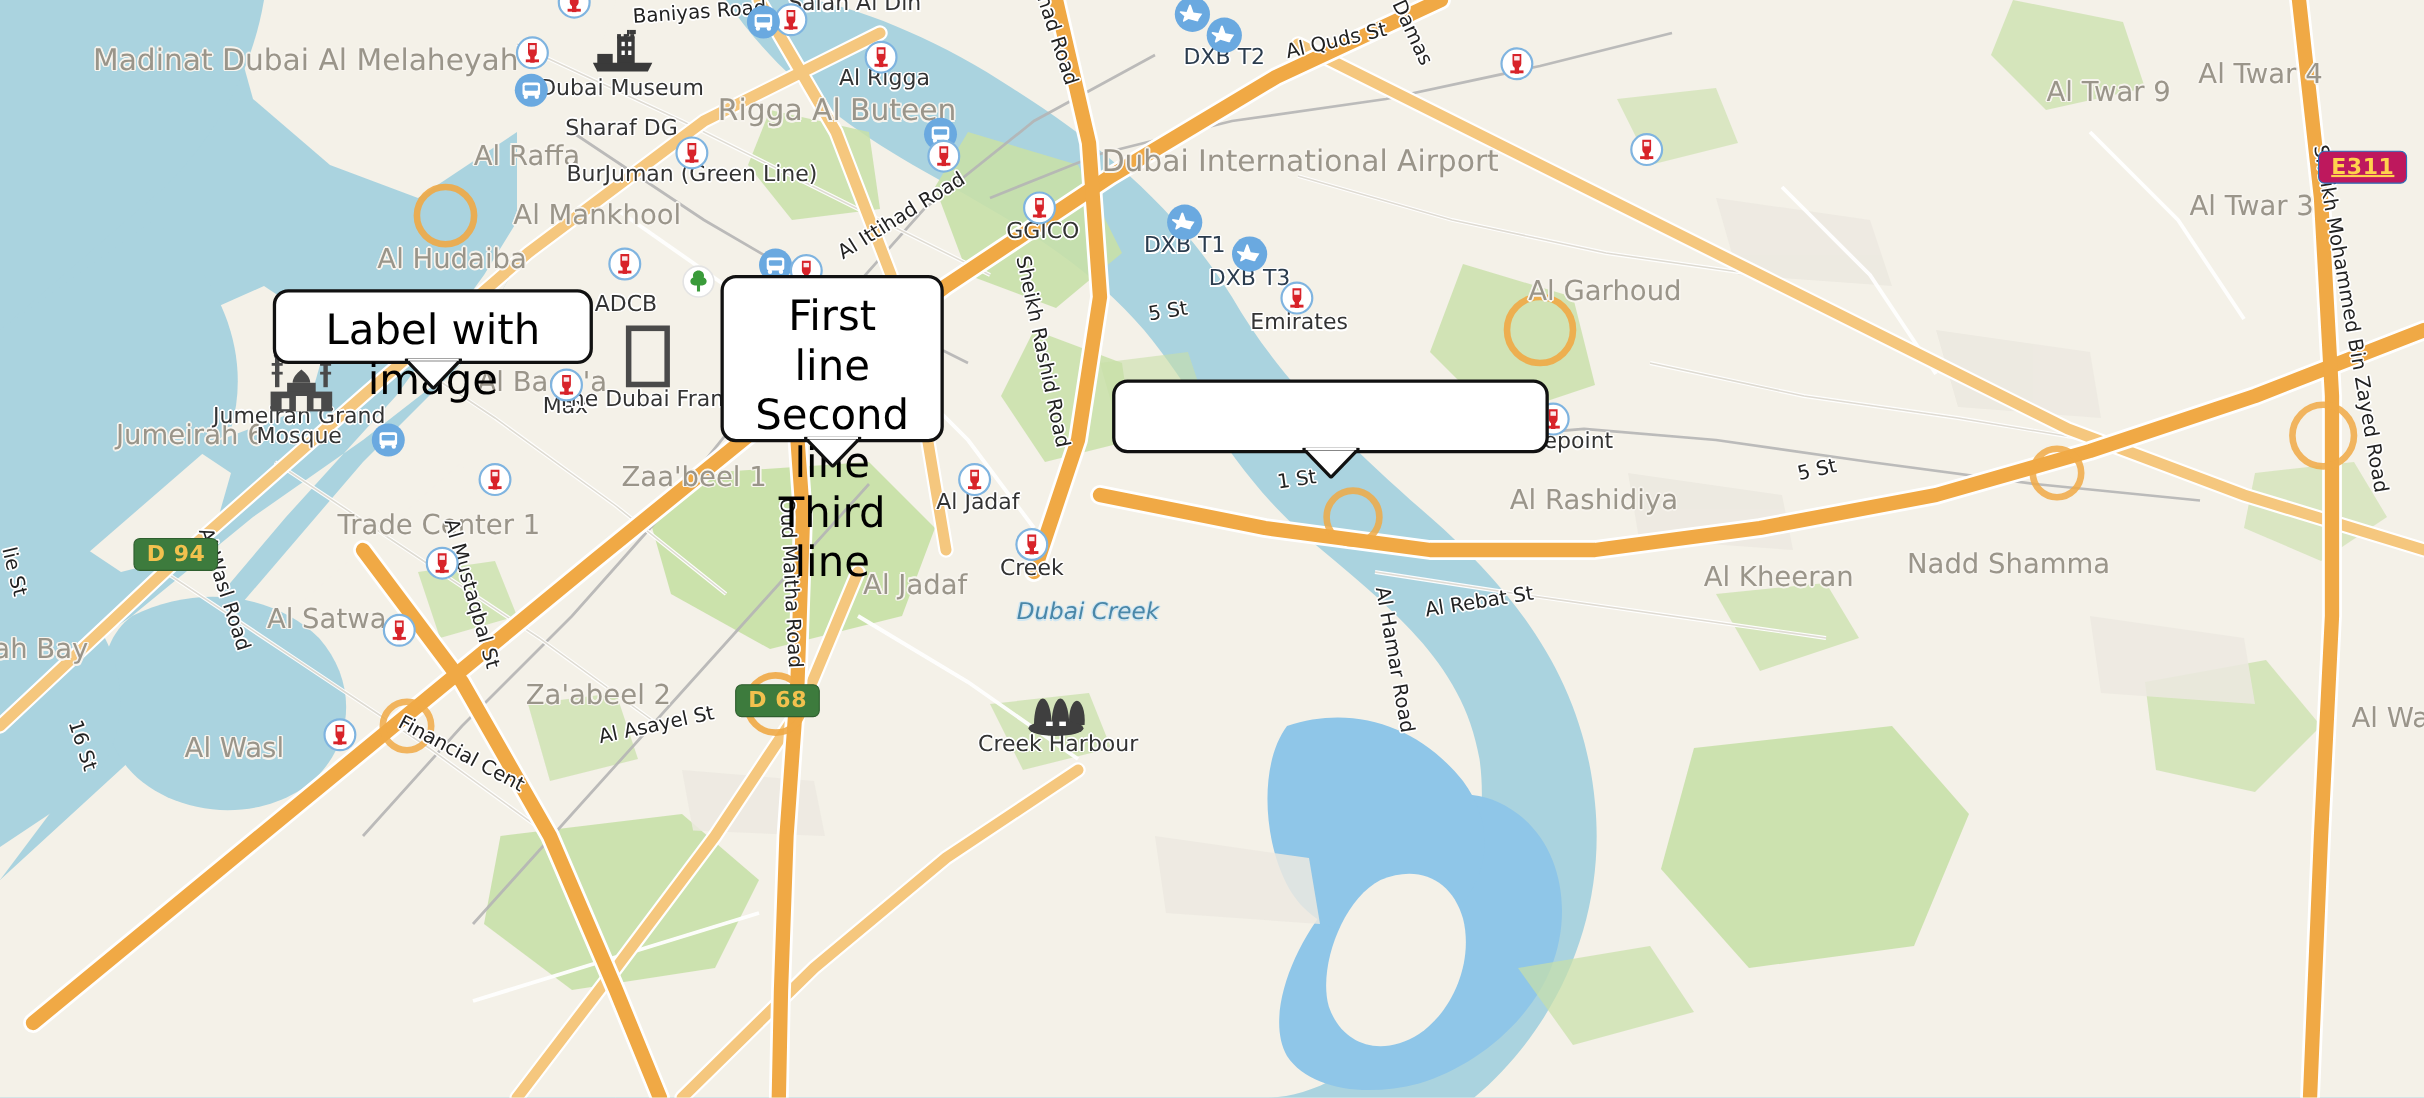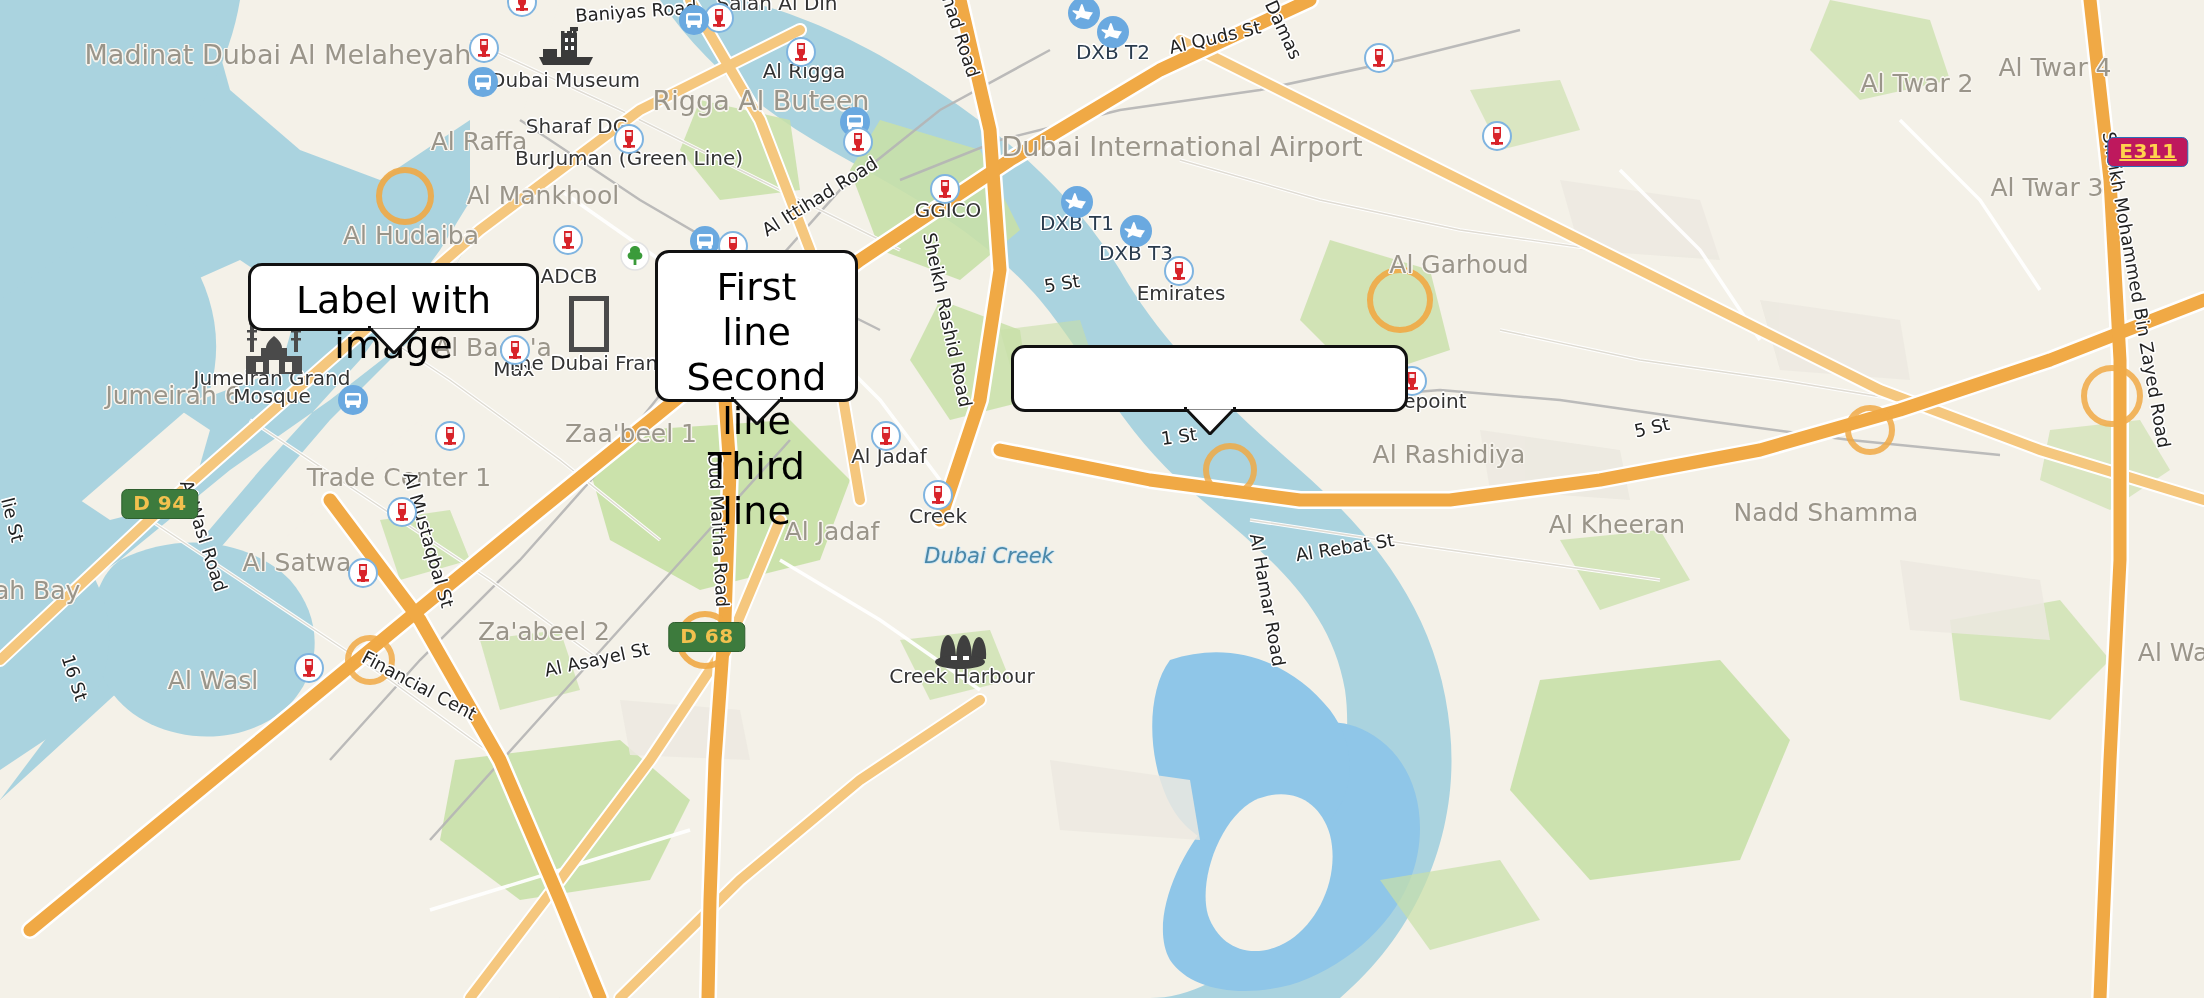--- a/index.html
+++ b/index.html
@@ -341,21 +341,21 @@
   </div>
 
   <div id="place-labels">
       <div class="maplabel lbl-place lg" style="left: 278px; top: 55px;">Madinat Dubai Al Melaheyah</div>
       <div class="maplabel lbl-place" style="left: 479px; top: 142px;">Al Raffa</div>
       <div class="maplabel lbl-place lg" style="left: 761px; top: 101px;">Rigga Al Buteen</div>
       <div class="maplabel lbl-place" style="left: 543px; top: 196px;">Al Mankhool</div>
       <div class="maplabel lbl-place" style="left: 411px; top: 236px;">Al Hudaiba</div>
       <div class="maplabel lbl-place lg" style="left: 1182px; top: 147px;">Dubai International Airport</div>
       <div class="maplabel lbl-place" style="left: 2055px; top: 68px;">Al Twar 4</div>
-      <div class="maplabel lbl-place" style="left: 1917px; top: 84px;">Al Twar 2</div>
+      <div class="maplabel lbl-place" style="left: 1917px; top: 84px;">Al Twar 9</div>
       <div class="maplabel lbl-place" style="left: 2047px; top: 188px;">Al Twar 3</div>
       <div class="maplabel lbl-place" style="left: 1459px; top: 265px;">Al Garhoud</div>
       <div class="maplabel lbl-place" style="left: 493px; top: 348px;">Al Bada'a</div>
       <div class="maplabel lbl-place" style="left: 173px; top: 396px;">Jumeirah 6</div>
       <div class="maplabel lbl-place" style="left: 631px; top: 434px;">Zaa'beel 1</div>
       <div class="maplabel lbl-place" style="left: 1449px; top: 455px;">Al Rashidiya</div>
       <div class="maplabel lbl-place" style="left: 399px; top: 478px;">Trade Center 1</div>
       <div class="maplabel lbl-place" style="left: 832px; top: 532px;">Al Jadaf</div>
       <div class="maplabel lbl-place" style="left: 1617px; top: 525px;">Al Kheeran</div>
       <div class="maplabel lbl-place" style="left: 1826px; top: 513px;">Nadd Shamma</div>
@@ -363,21 +363,21 @@
       <div class="maplabel lbl-place" style="left: 544px; top: 632px;">Za'abeel 2</div>
       <div class="maplabel lbl-place" style="left: 32px; top: 591px;">rah Bay</div>
       <div class="maplabel lbl-place" style="left: 213px; top: 681px;">Al Wasl</div>
       <div class="maplabel lbl-place" style="left: 2173px; top: 653px;">Al Wa</div>
     </div>
   <div id="poi-labels">
       <div class="maplabel lbl-road" style="left: 636px; top: 12px; transform: translate(-50%, -50%) rotate(-4deg);">Baniyas Road</div>
       <div class="maplabel lbl-poi" style="left: 777px; top: 3px;">Salah Al Din</div>
       <div class="maplabel lbl-poi" style="left: 804px; top: 71px;">Al Rigga</div>
       <div class="maplabel lbl-poi" style="left: 565px; top: 80px;">Dubai Museum</div>
-      <div class="maplabel lbl-poi" style="left: 565px; top: 126px; margin-left: 12px;">Sharaf DG</div>
+      <div class="maplabel lbl-poi" style="left: 565px; top: 116px;">Sharaf DG</div>
       <div class="maplabel lbl-poi" style="left: 629px; top: 158px;">BurJuman (Green Line)</div>
       <div class="maplabel lbl-road" style="left: 1215px; top: 38px; transform: translate(-50%, -50%) rotate(-13deg);">Al Quds St</div>
       <div class="maplabel lbl-road" style="left: 1283px; top: 30px; transform: translate(-50%, -50%) rotate(65deg);">Damas</div>
       <div class="maplabel lbl-road" style="left: 953px; top: 14px; transform: translate(-50%, -50%) rotate(72deg);">Al Ittihad Road</div>
       <div class="maplabel lbl-poi dark" style="left: 1113px; top: 52px;">DXB T2</div>
       <div class="maplabel lbl-poi dark" style="left: 1077px; top: 223px;">DXB T1</div>
       <div class="maplabel lbl-poi dark" style="left: 1136px; top: 253px;">DXB T3</div>
       <div class="maplabel lbl-poi" style="left: 948px; top: 210px;">GGICO</div>
       <div class="maplabel lbl-poi" style="left: 1181px; top: 293px;">Emirates</div>
       <div class="maplabel lbl-road" style="left: 820px; top: 197px; transform: translate(-50%, -50%) rotate(-32deg);">Al Ittihad Road</div>

